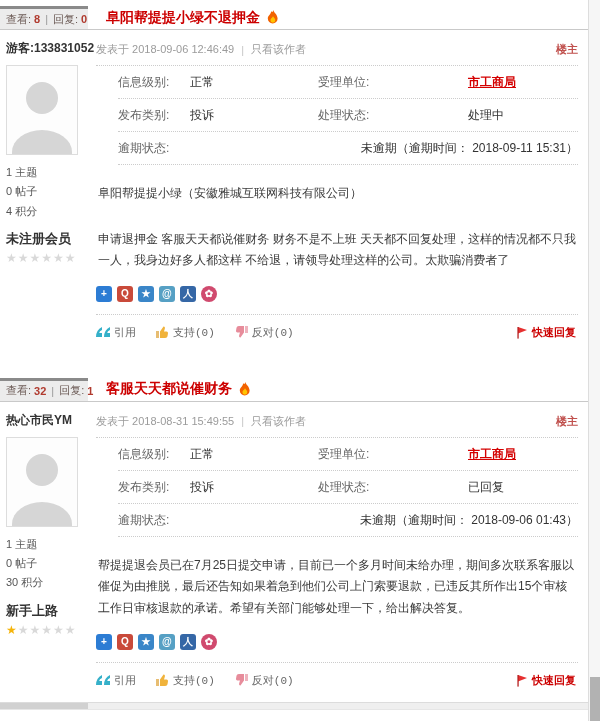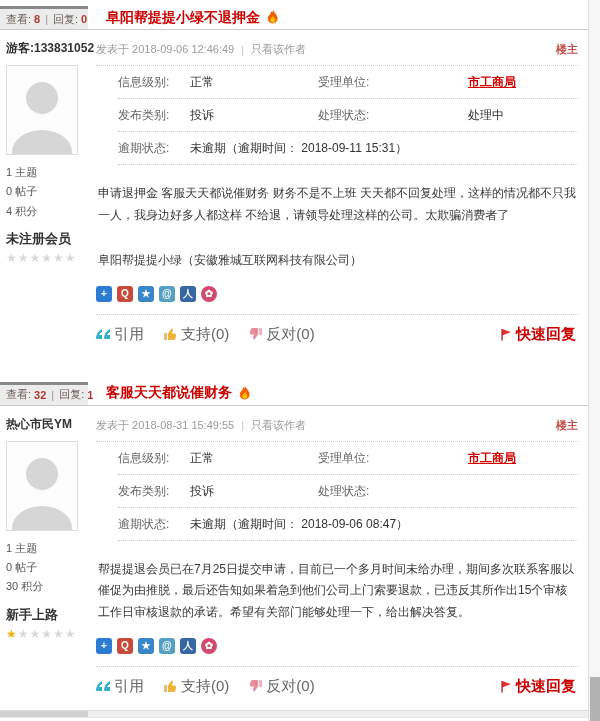--- a/index.html
+++ b/index.html
@@ -38,34 +38,34 @@
           padding:6px 0 8px; border-bottom:1px dotted #ccc; }
   .meta .bar { margin:0 7px; color:#c5c5c5; }
   .meta .floor { margin-left:auto; color:#c0504d; font-weight:bold; }
 
   
   .info { font-size:12px; }
   .irow { display:grid; grid-template-columns:72px 128px 150px 1fr;
           padding:8px 0 7px; border-bottom:1px dotted #ccc; color:#333; align-items:center;margin-left:22px; }
   .irow .lbl { color:#666; }
   .link-red { color:#d40000; text-decoration:underline; font-weight:bold; cursor:pointer; }
-  .val-long { grid-column:2 / 5; }
+  .val-long { grid-column:2 / 5;text-align:right; }
 
   .bodytxt { font-size:12px; color:#3a3a3a; line-height:1.8; margin:18px 2px 8px; }
   .bodytxt p { margin-bottom:24px; }
   .bodytxt p:last-child { margin-bottom:14px; }
 
   .share-row { display:flex; gap:5px; margin:2px 0 12px; }
   .sicon { width:16px; height:16px; border-radius:3px; color:#fff; font-size:10px;
            line-height:16px; text-align:center; font-weight:bold; cursor:pointer; }
   .si0{background:#2c7cd4;} .si1{background:#c94a3a;} .si2{background:#3a86c8;}
   .si3{background:#56a0c4;} .si4{background:#3567a6;} .si5{background:#d04a6e; border-radius:50%;}
 
   .actions { display:flex; align-items:flex-start; border-top:1px dotted #ccc;
-             padding:10px 0 14px; font-size:15px; color:#666; }
+             padding:10px 0 14px; font-size:11px; color:#666;font-family:Liberation Mono, monospace; }
   .act { display:flex; align-items:center; gap:4px; margin-right:20px; cursor:pointer; }
   .quick { margin-left:auto; margin-right:2px; color:#cc0000; font-weight:bold;
            display:flex; align-items:center; gap:4px; cursor:pointer; }
 
   .gap1 { height:22px; }
   .post-sep { display:flex; height:8px; background:#efefef;
               border-top:1px solid #dcdcdc; border-bottom:1px solid #e6e6e6; }
   .post-sep .l { width:88px; background:#d1d1d1; }
 
   .scrollbar { position:absolute; top:0; right:0; width:12px; height:721px;
@@ -136,22 +136,22 @@
             <span class="lbl">处理状态:</span>
             <span>处理中</span>
           </div>
           <div class="irow">
             <span class="lbl">逾期状态:</span>
             <span class="val-long">未逾期（逾期时间： 2018-09-11 15:31）</span>
           </div>
         </div>
 
         <div class="bodytxt">
+          <p>阜阳帮提提小绿（安徽雅城互联网科技有限公司）</p>
           <p>申请退押金 客服天天都说催财务 财务不是不上班 天天都不回复处理，这样的情况都不只我一人，我身边好多人都这样 不给退，请领导处理这样的公司。太欺骗消费者了</p>
-          <p>阜阳帮提提小绿（安徽雅城互联网科技有限公司）</p>
         </div>
 
         <div class="share-row">
           <span class="sicon si0">+</span>
           <span class="sicon si1">Q</span>
           <span class="sicon si2">★</span>
           <span class="sicon si3">@</span>
           <span class="sicon si4">人</span>
           <span class="sicon si5">✿</span>
         </div>
@@ -248,24 +248,25 @@
           <div class="irow">
             <span class="lbl">信息级别:</span>
             <span>正常</span>
             <span class="lbl">受理单位:</span>
             <span class="link-red">市工商局</span>
           </div>
           <div class="irow">
             <span class="lbl">发布类别:</span>
             <span>投诉</span>
             <span class="lbl">处理状态:</span>
+            <span>已回复</span>
           </div>
           <div class="irow">
             <span class="lbl">逾期状态:</span>
-            <span class="val-long">未逾期（逾期时间： 2018-09-06 08:47）</span>
+            <span class="val-long">未逾期（逾期时间： 2018-09-06 01:43）</span>
           </div>
         </div>
 
         <div class="bodytxt">
           <p>帮提提退会员已在7月25日提交申请，目前已一个多月时间未给办理，期间多次联系客服以催促为由推脱，最后还告知如果着急到他们公司上门索要退款，已违反其所作出15个审核工作日审核退款的承诺。希望有关部门能够处理一下，给出解决答复。</p>
         </div>
 
         <div class="share-row">
           <span class="sicon si0">+</span>
           <span class="sicon si1">Q</span>

